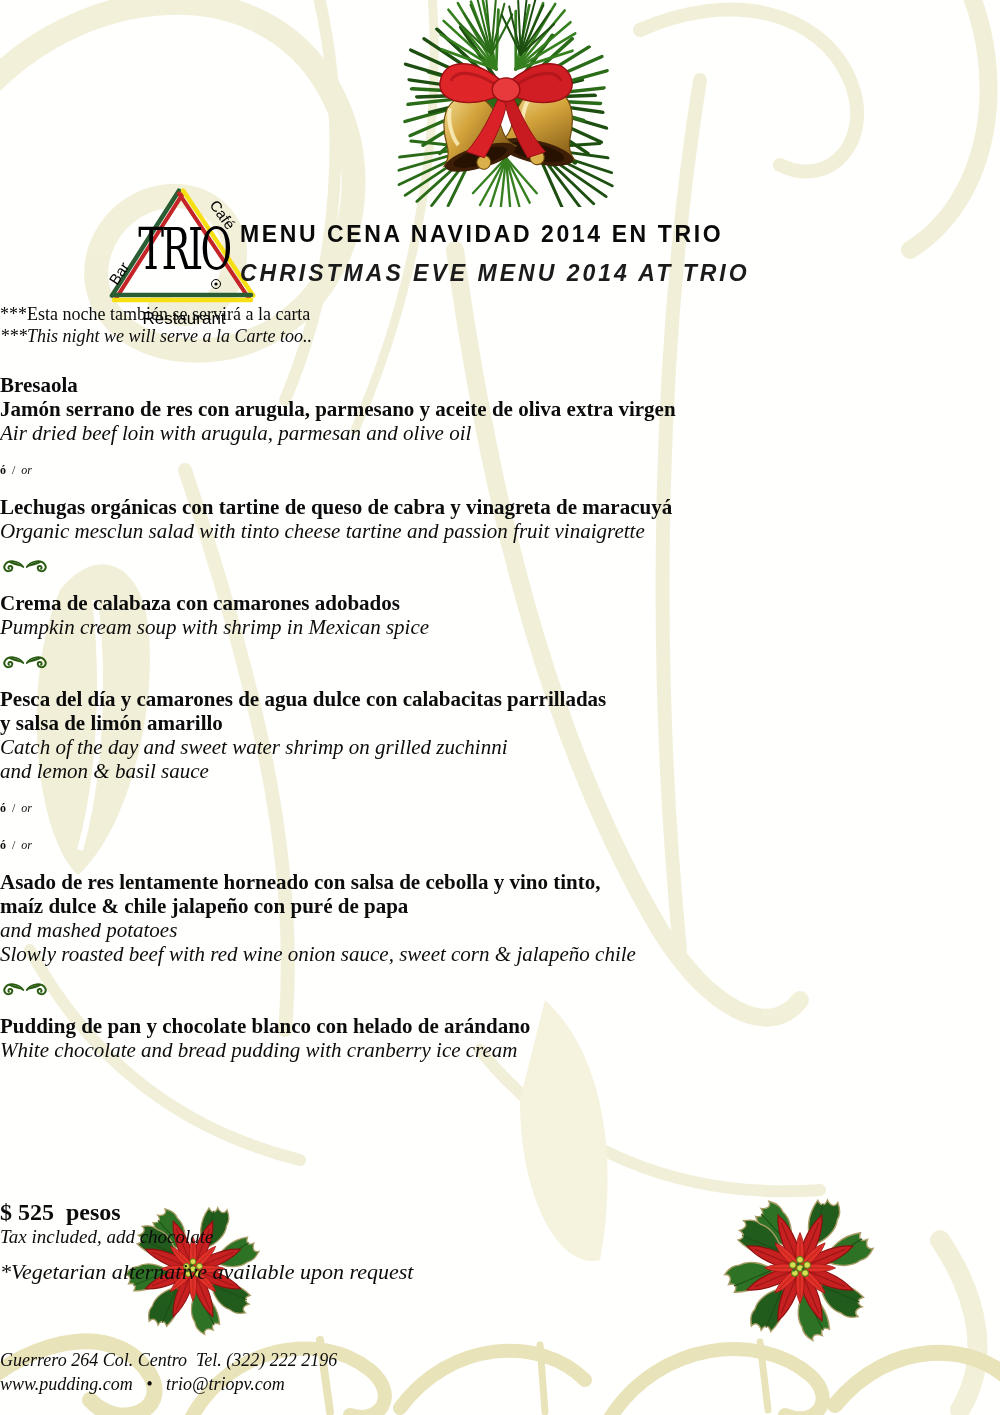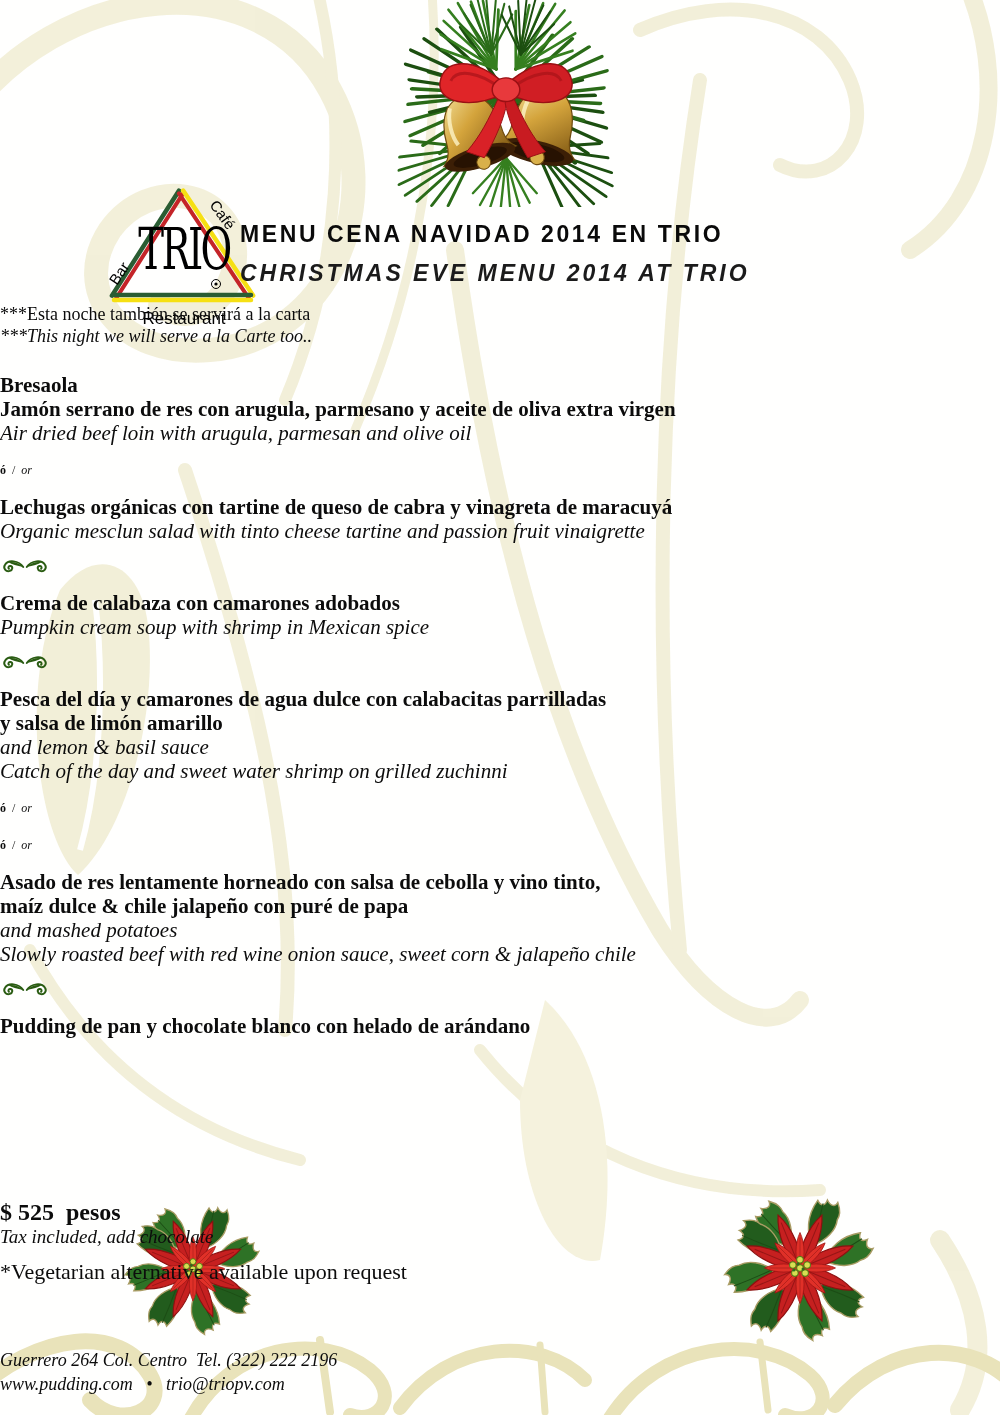--- a/index.html
+++ b/index.html
@@ -26,21 +26,21 @@
   .or-row{margin:13px 0;font-size:12px}
   .or-b{font-weight:700}
   .or-i{font-style:italic}
   .or-s{margin:0 6px}
   .orn-row{margin:16px 0;height:16px;line-height:16px}
   .orn-row svg{vertical-align:top}
   .pricing{top:1198px}
   .amount{font-size:24px;font-weight:700;line-height:28px;white-space:pre-wrap}
   .tax-es{font-size:20px;line-height:24px}
   .tax-en{font-size:19px;font-style:italic;line-height:22px}
-  .veg{font-size:22px;line-height:30px;margin-top:9px}
+  .veg{font-size:22px;font-style:italic;line-height:30px;margin-top:9px}
   .footer{top:1348px}
   .addr,.contacts{font-size:18px;font-style:italic;line-height:24px;white-space:pre-wrap}
 </style>
 </head>
 <body>
 
 <div class="page">
 
   <svg class="bg" width="1000" height="1415" viewBox="0 0 1000 1415">
     <defs>
@@ -247,22 +247,22 @@
 
     <div class="orn-row">
       <svg viewBox="0 0 56 18" width="50" height="16">
           <use href="#curlpair"></use>
         </svg>
     </div>
 
     <div class="course">
       <div class="es">Pesca del día y camarones de agua dulce con calabacitas parrilladas</div>
       <div class="es">y salsa de limón amarillo</div>
+      <div class="en">Catch of the day and sweet water shrimp on grilled zuchinni</div>
       <div class="en">and lemon &amp; basil sauce</div>
-      <div class="en">Catch of the day and sweet water shrimp on grilled zuchinni</div>
     </div>
 
     <div class="or-row">
       <span class="or-b">ó</span><span class="or-s">/</span><span class="or-i">or</span>
     </div>
 
 
     <div class="or-row">
       <span class="or-b">ó</span><span class="or-s">/</span><span class="or-i">or</span>
     </div>
@@ -275,20 +275,21 @@
     </div>
 
     <div class="orn-row">
       <svg viewBox="0 0 56 18" width="50" height="16">
           <use href="#curlpair"></use>
         </svg>
     </div>
 
     <div class="course">
       <div class="es">Pudding de pan y chocolate blanco con helado de arándano</div>
+      <div class="en">White chocolate and bread pudding with cranberry ice cream</div>
     </div>
 
   </div>
 
   <div class="layer pricing">
     <div class="amount">$ 525  pesos</div>
     <div class="tax-en">Tax included, add chocolate</div>
     <div class="veg">*Vegetarian alternative available upon request</div>
   </div>
 

